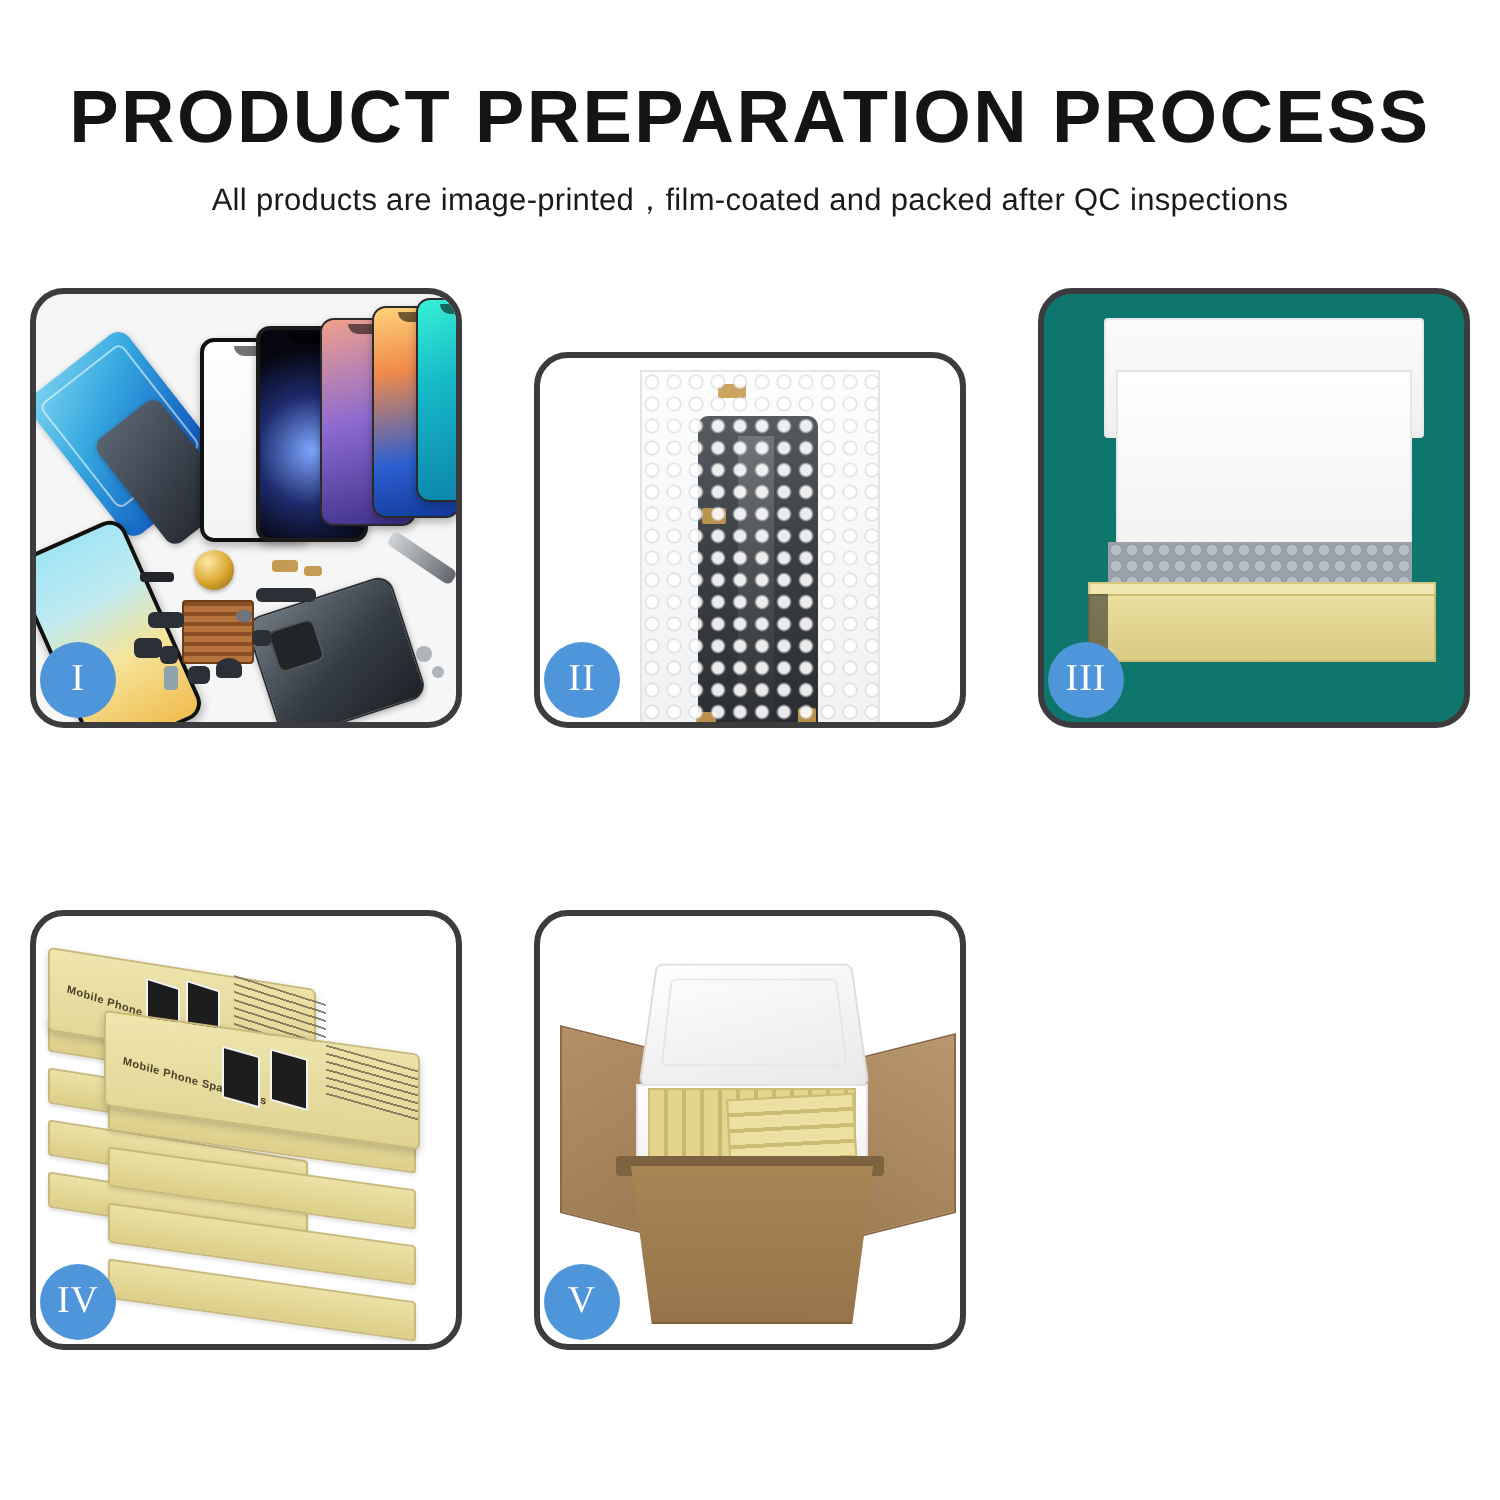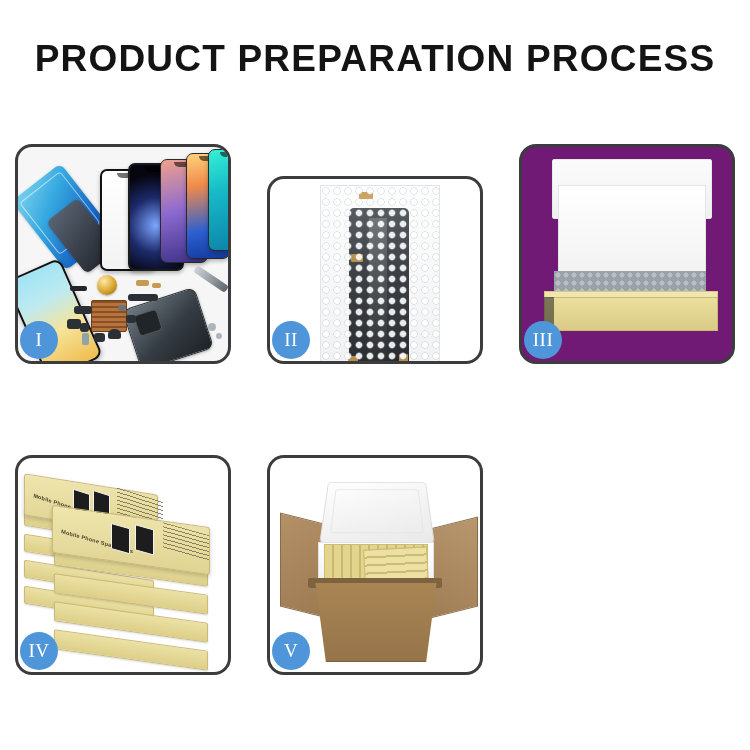--- a/index.html
+++ b/index.html
@@ -124,21 +124,21 @@
     background:linear-gradient(175deg,#4a4f55 0%,#2b2f34 40%,#17191c 100%);
     border-radius:5px;opacity:.92;
   }
   .bagpart:after{
     content:"";position:absolute;left:20px;top:10px;width:18px;height:150px;
     background:linear-gradient(180deg,rgba(255,255,255,.18),rgba(255,255,255,0));
   }
   .tape{position:absolute;background:#c89a4e;border-radius:1px;opacity:.9;}
 
   
-  .p3{background:#701a75;}
+  .p3{background:#0f766e;}
   .lidflap{
     position:absolute;left:30px;top:12px;width:158px;height:58px;
     background:linear-gradient(180deg,#fbfbfb,#f0f0f0);
     border:1px solid #e8e8e8;border-radius:2px;
   }
   .foam{
     position:absolute;left:36px;top:38px;width:146px;height:90px;
     background:linear-gradient(180deg,#ffffff,#f2f2f2);
     border:1px solid #e6e6e6;
   }
@@ -257,20 +257,21 @@
   }
   .c6tab{position:absolute;background:rgba(90,66,38,.35);border-radius:1px;}
 </style>
 </head>
 <body>
 
 <div class="page">
 
   <div class="header">
     <div class="title">PRODUCT PREPARATION PROCESS</div>
+    <div class="subtitle">All products are image-printed，film-coated and packed after QC inspections</div>
   </div>
 
   <div class="grid">
 
     <div class="panel p1">
       <div class="stage">
         <div class="film"></div>
         <div class="film-phone"></div>
         <div class="scr scrA"></div>
         <div class="scr scrB"></div>

